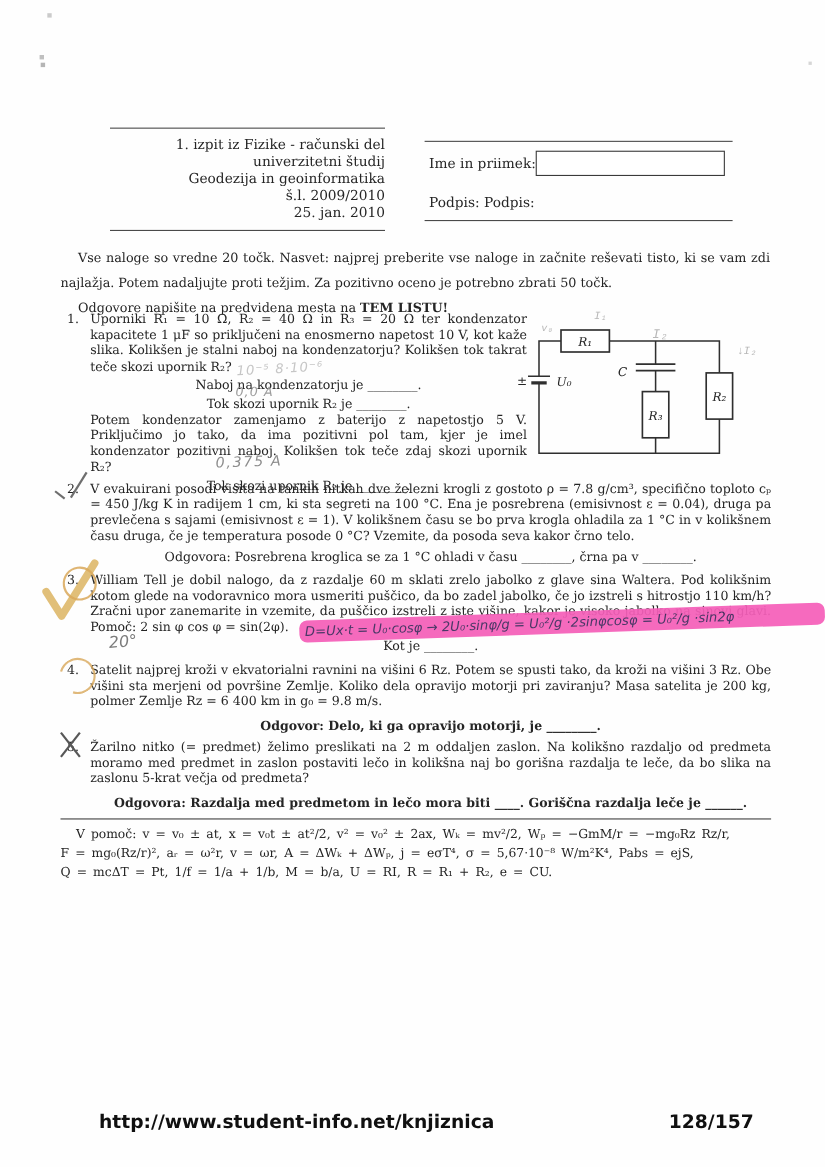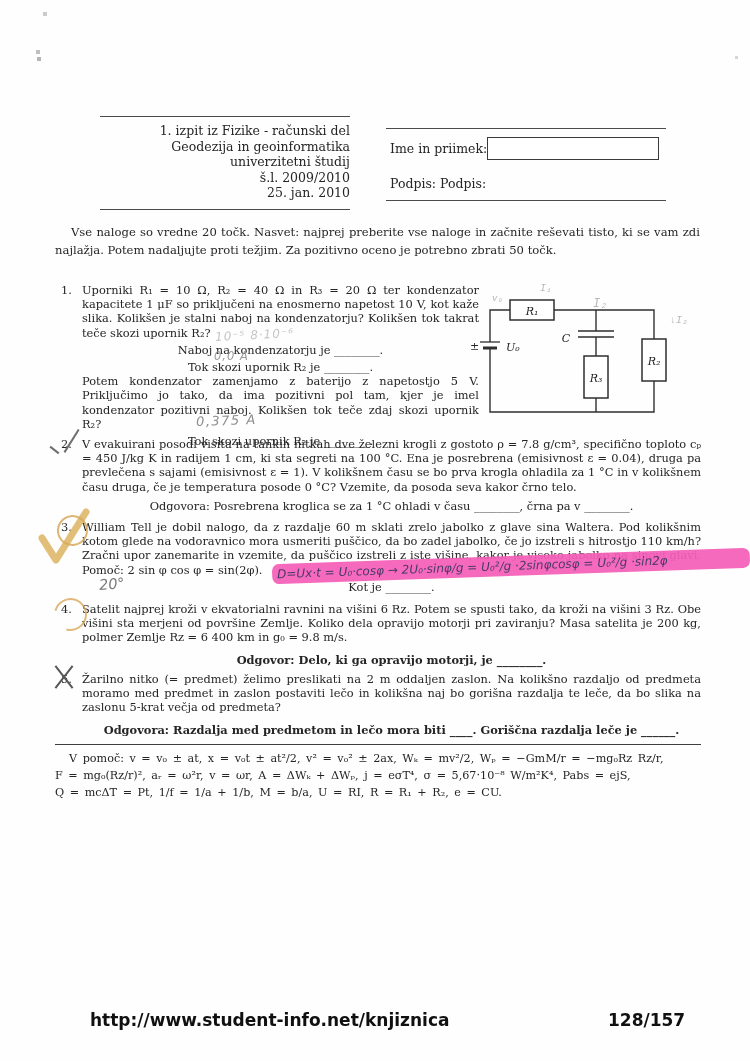--- a/index.html
+++ b/index.html
@@ -18,21 +18,21 @@
   .hdr-right{
     position:absolute;left:386px;top:128px;width:280px;box-sizing:border-box;
     border-top:1.6px solid #4a4a4a;border-bottom:1.6px solid #4a4a4a;
     padding:8px 4px 9px 4px;font-size:12.5px;
   }
   .name-row{display:flex;align-items:center;}
   .name-box{width:170px;height:21px;border:1.2px solid #3a3a3a;background:#fff;flex:none;}
   .podpis-row{margin-top:16px;}
 
   
-  .intro{position:absolute;left:55px;top:223px;width:645px;font-size:11.6px;line-height:18px;text-align:justify;}
+  .intro{position:absolute;left:55px;top:223px;width:645px;font-size:11.6px;line-height:23px;text-align:justify;}
   .intro p{margin:0;text-indent:16px;}
 
   
   .problem{position:absolute;display:flex;font-size:11.4px;line-height:14.2px;}
   .problem .num{width:21px;flex:none;}
   .problem .content{flex:1;text-align:justify;}
   .answer-line{margin-top:3px;text-align:center;}
   .mt5{margin-top:5px;} .mt6{margin-top:8px;font-weight:bold;}
 
   
@@ -86,36 +86,37 @@
 
 <div class="page">
 
   <div class="speck" style="left:43px;top:12px;width:4px;height:4px;opacity:.45"></div>
   <div class="speck" style="left:36px;top:50px;width:4px;height:4px;opacity:.55"></div>
   <div class="speck" style="left:37px;top:57px;width:4px;height:4px;opacity:.65"></div>
   <div class="speck" style="left:735px;top:56px;width:3px;height:3px;opacity:.35"></div>
 
   <div class="hdr-left">
     <div>1. izpit iz Fizike - računski del</div>
+    <div>univerzitetni študij</div>
     <div>Geodezija in geoinformatika</div>
-    <div>univerzitetni študij</div>
     <div>š.l. 2009/2010</div>
     <div>25. jan. 2010</div>
   </div>
 
   <div class="hdr-right">
     <div class="name-row">
       <span>Ime in priimek:</span>
       <span class="name-box"></span>
     </div>
     <div class="podpis-row">Podpis: Podpis:</div>
   </div>
 
   <div class="intro">
     <p><span>Vse naloge so vredne 20 točk. Nasvet: najprej preberite vse naloge in začnite reševati tisto, ki se vam zdi najlažja. Potem nadaljujte proti težjim. Za pozitivno oceno je potrebno zbrati 50 točk.</span></p>
+    <p><span>Odgovore napišite na predvidena mesta na </span><b>TEM LISTU!</b></p>
   </div>
 
   <div class="problem" style="left:61px;top:283px;width:418px;">
     <div class="num">1.</div>
     <div class="content">
       <div>Uporniki R₁ = 10 Ω, R₂ = 40 Ω in R₃ = 20 Ω ter kondenzator kapacitete 1 μF so priključeni na enosmerno napetost 10 V, kot kaže slika. Kolikšen je stalni naboj na kondenzatorju? Kolikšen tok takrat teče skozi upornik R₂?</div>
       <div class="answer-line">Naboj na kondenzatorju je ________.</div>
       <div class="answer-line">Tok skozi upornik R₂ je ________.</div>
       <div>Potem kondenzator zamenjamo z baterijo z napetostjo 5 V. Priključimo jo tako, da ima pozitivni pol tam, kjer je imel kondenzator pozitivni naboj. Kolikšen tok teče zdaj skozi upornik R₂?</div>
       <div class="answer-line">Tok skozi upornik R₂ je ________.</div>

